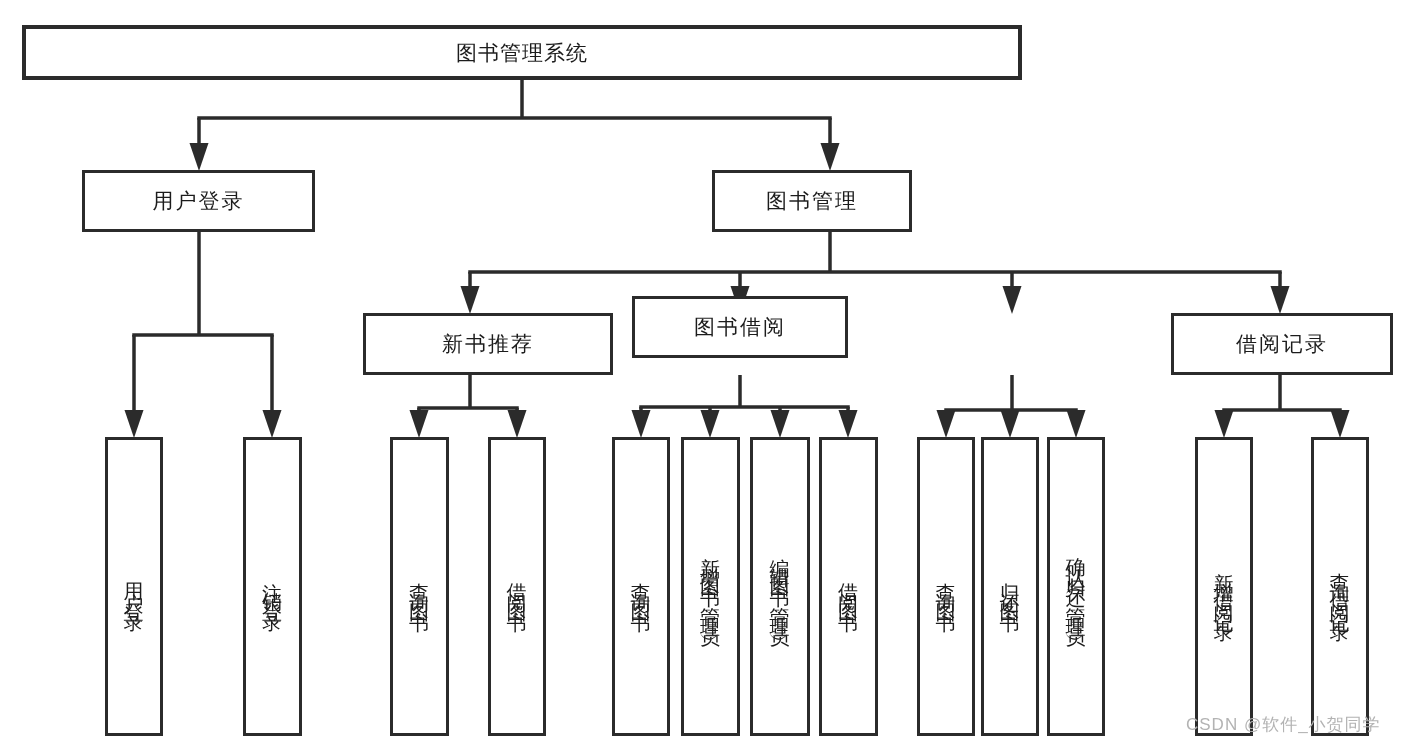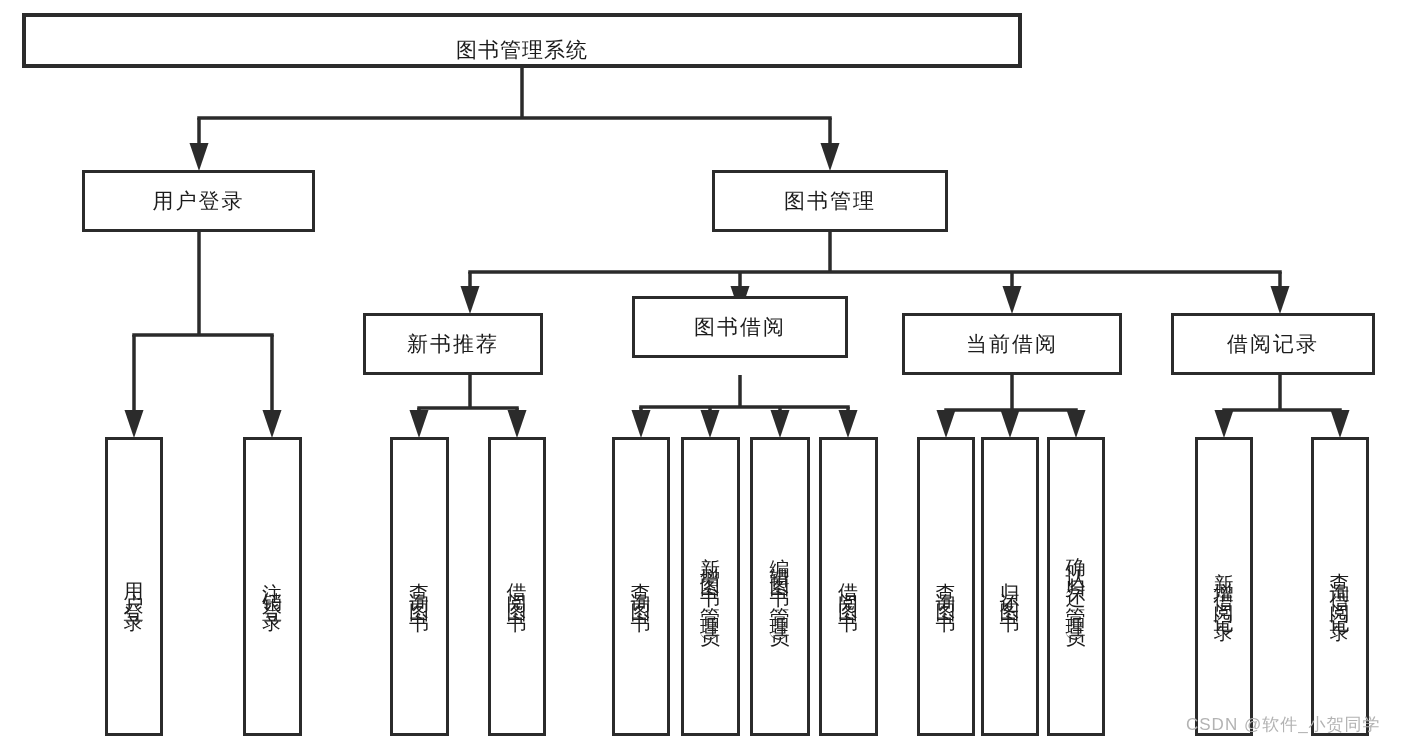--- a/index.html
+++ b/index.html
@@ -79,41 +79,38 @@
       <line x1="1010" y1="410" x2="1010" y2="420" stroke="#2b2b2b" stroke-width="3.5"></line>
       <polygon points="1000.5,410 1019.5,410 1010,438" fill="#2b2b2b"></polygon>
       <line x1="1076" y1="410" x2="1076" y2="420" stroke="#2b2b2b" stroke-width="3.5"></line>
       <polygon points="1066.5,410 1085.5,410 1076,438" fill="#2b2b2b"></polygon>
       <line x1="1224" y1="410" x2="1224" y2="420" stroke="#2b2b2b" stroke-width="3.5"></line>
       <polygon points="1214.5,410 1233.5,410 1224,438" fill="#2b2b2b"></polygon>
       <line x1="1340" y1="410" x2="1340" y2="420" stroke="#2b2b2b" stroke-width="3.5"></line>
       <polygon points="1330.5,410 1349.5,410 1340,438" fill="#2b2b2b"></polygon>
     </svg>
 
-  <div class="node h root" style="left:22px;top:13px;width:1000px;height:55px;align-items:flex-end;">
+  <div class="node h root" style="left:22px;top:25px;width:1000px;height:55px;">
     <span class="lbl">图书管理系统</span>
   </div>
 
   <div class="node h" style="left:82px;top:170px;width:233px;height:62px;">
     <span class="lbl">用户登录</span>
   </div>
-  <div class="node h" style="left:712px;top:170px;width:236px;height:62px;">
+  <div class="node h" style="left:712px;top:170px;width:200px;height:62px;">
     <span class="lbl">图书管理</span>
   </div>
 
-  <div class="node h" style="left:363px;top:313px;width:180px;height:62px;text-align:right;">
+  <div class="node h" style="left:363px;top:313px;width:250px;height:62px;text-align:right;">
     <span class="lbl">新书推荐</span>
   </div>
   <div class="node h" style="left:632px;top:296px;width:216px;height:62px;">
     <span class="lbl">图书借阅</span>
   </div>
-  <div class="node h" style="left:902px;top:313px;width:220px;height:62px;">
-    <span class="lbl">当前借阅</span>
-  </div>
-  <div class="node h" style="left:1171px;top:313px;width:204px;height:62px;">
+  <div class="node h" style="left:1171px;top:313px;width:222px;height:62px;">
     <span class="lbl">借阅记录</span>
   </div>
 
   <div class="node v" style="left:105px;top:437px;width:58px;height:299px;">
     <span class="lbl">用户登录</span>
   </div>
   <div class="node v" style="left:243px;top:437px;width:59px;height:299px;">
     <span class="lbl">注销登录</span>
   </div>
 

